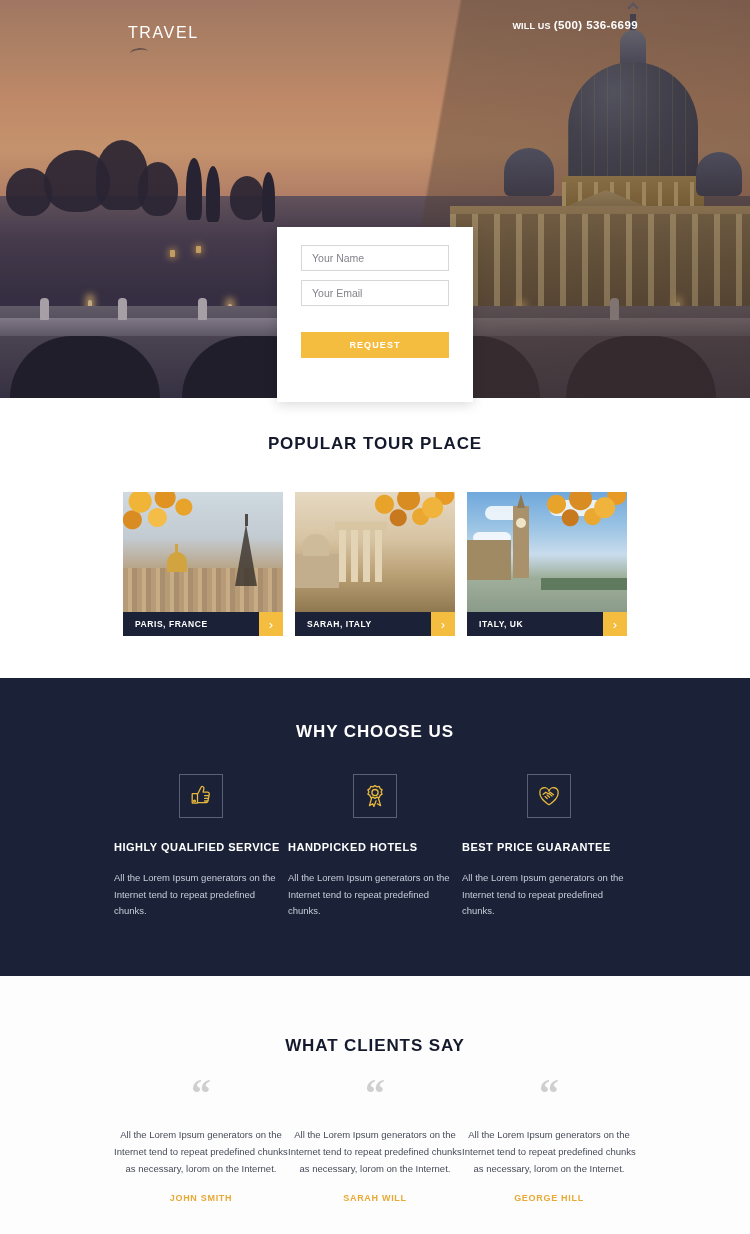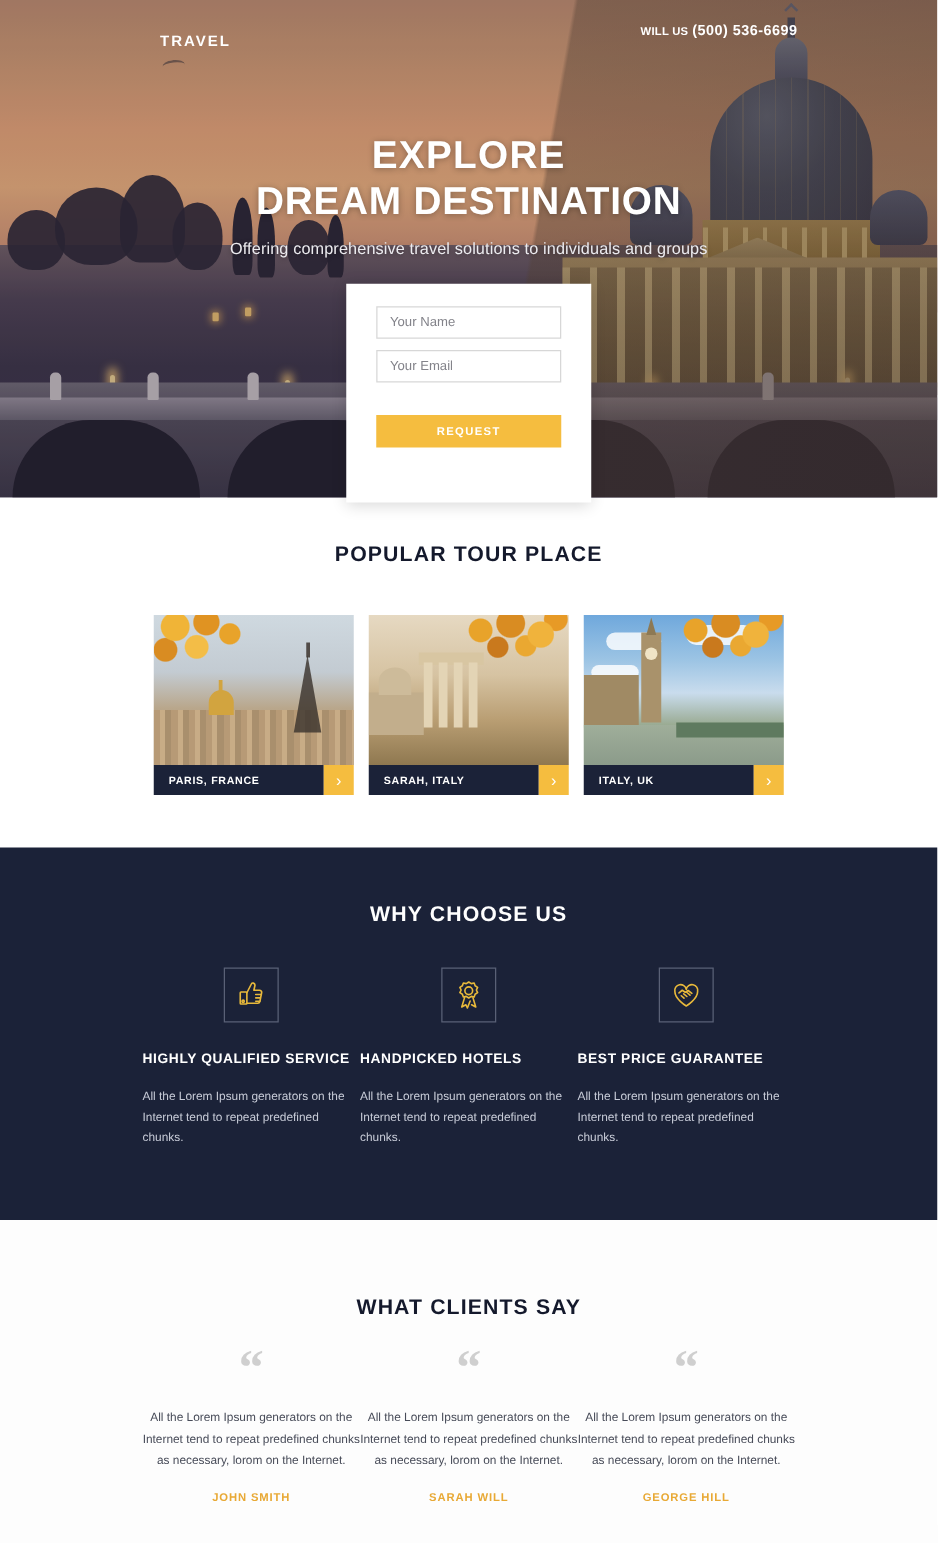--- a/index.html
+++ b/index.html
@@ -123,21 +123,21 @@
   .hero-overlay { position:absolute; inset:0; background:rgba(30,24,34,0.12); }
 
   .hero-inner { position:relative; z-index:5; width:750px; height:398px; }
 
   .topbar {
     position:absolute; top:0; left:0; width:750px; height:50px;
     display:flex; align-items:center; justify-content:space-between;
     padding:0 112px 0 128px;
   }
   .brand {
-    color:#fff; font-size:12px; font-weight:700; letter-spacing:1.6px;margin-top:15px;
+    color:#fff; font-size:16px; font-weight:400; letter-spacing:1.6px;margin-top:15px;
   }
   .callus { color:#fff; font-size:10px; font-weight:700; letter-spacing:.3px; white-space:nowrap; }
   .callus .lbl { font-weight:600; letter-spacing:.2px; font-size:9px; }
   .callus .num { font-size:11.5px; letter-spacing:.4px; }
 
   .hero-copy { position:absolute; top:106px; left:0; width:750px; text-align:center; }
   .h-line1 {
     color:#fff; font-size:31px; font-weight:800; letter-spacing:1px; line-height:1.18;
     text-shadow:0 1px 5px rgba(0,0,0,.30);
   }
@@ -351,25 +351,20 @@
 
     <div class="hero-inner">
       <div class="topbar">
         <div class="brand">TRAVEL</div>
         <div class="callus">
           <span class="lbl">WILL US</span>
           <span class="num">(500) 536-6699</span>
         </div>
       </div>
 
-      <div class="hero-copy">
-        <div class="h-line1">EXPLORE</div>
-        <div class="h-line2">DREAM DESTINATION</div>
-        <div class="h-sub">Offering comprehensive travel solutions to individuals and groups</div>
-      </div>
     </div>
   </section>
 
   <form class="form-card">
     <input class="field" type="text" placeholder="Your Name" style="">
     <input class="field second" type="email" placeholder="Your Email" style="">
     <button class="submit" type="submit">REQUEST</button>
   </form>
 
   <section class="tours">

